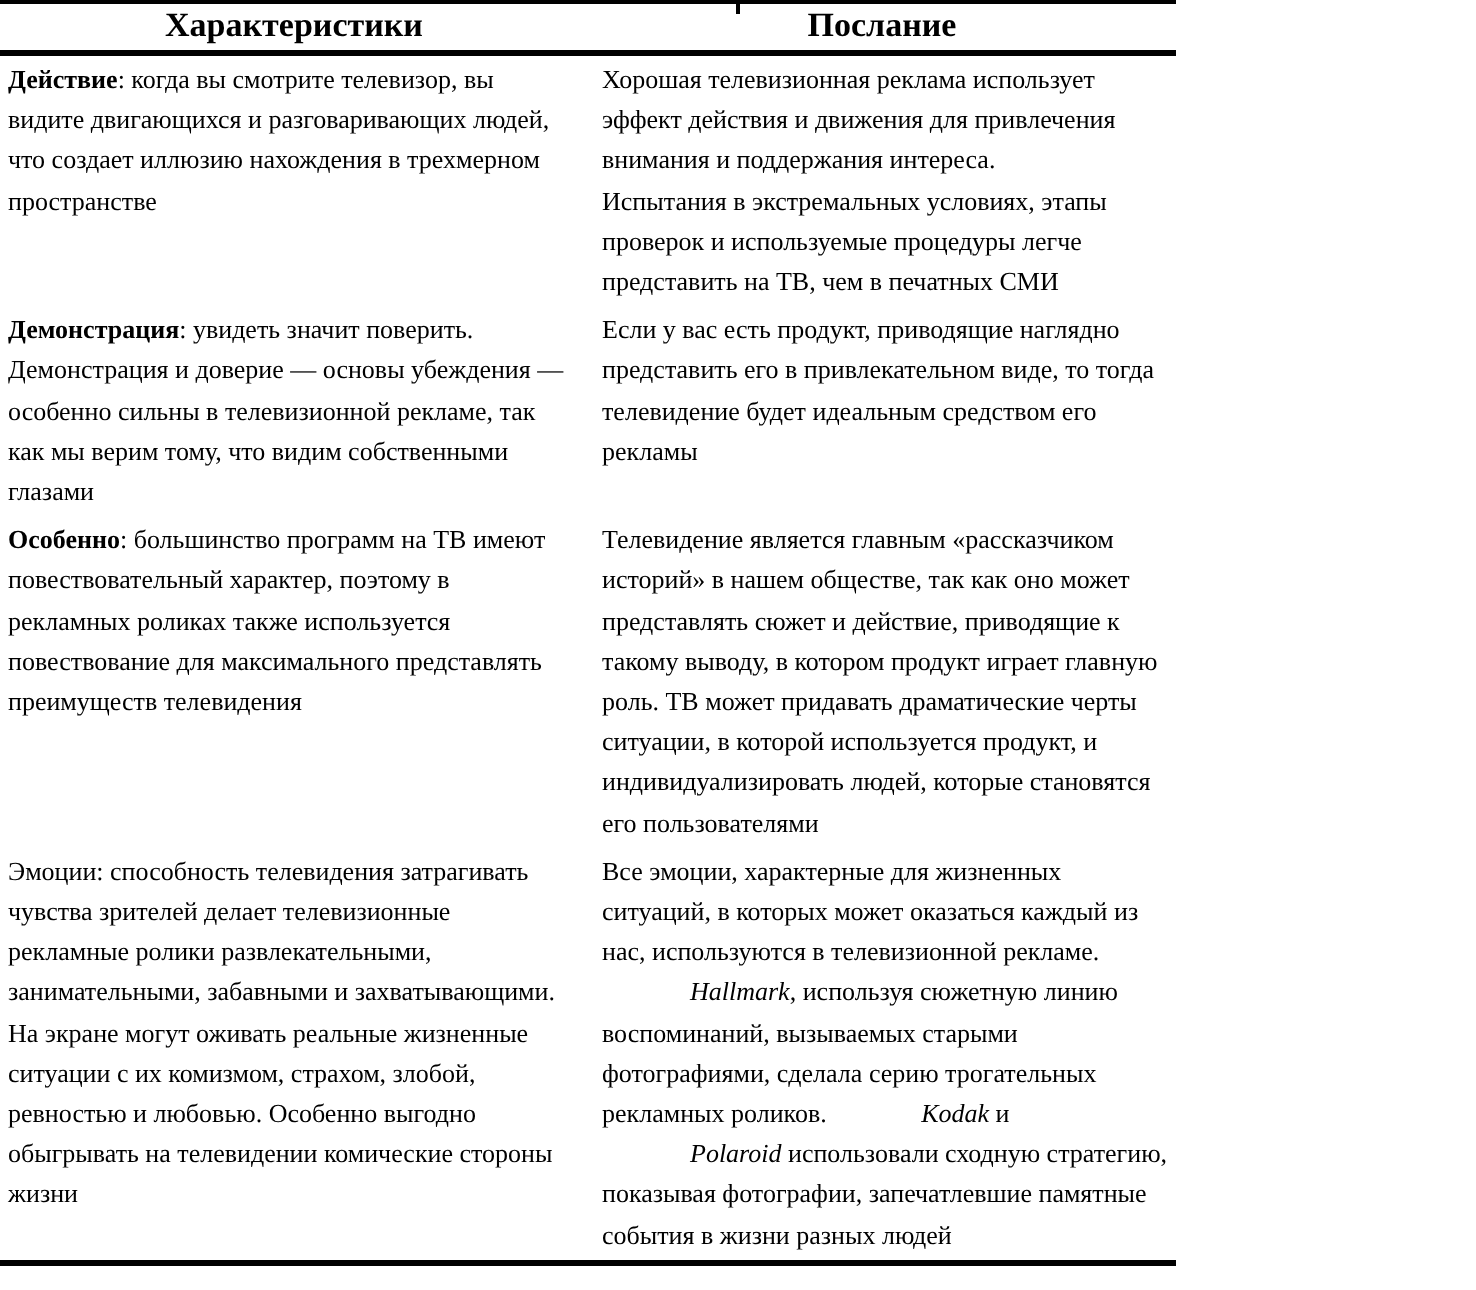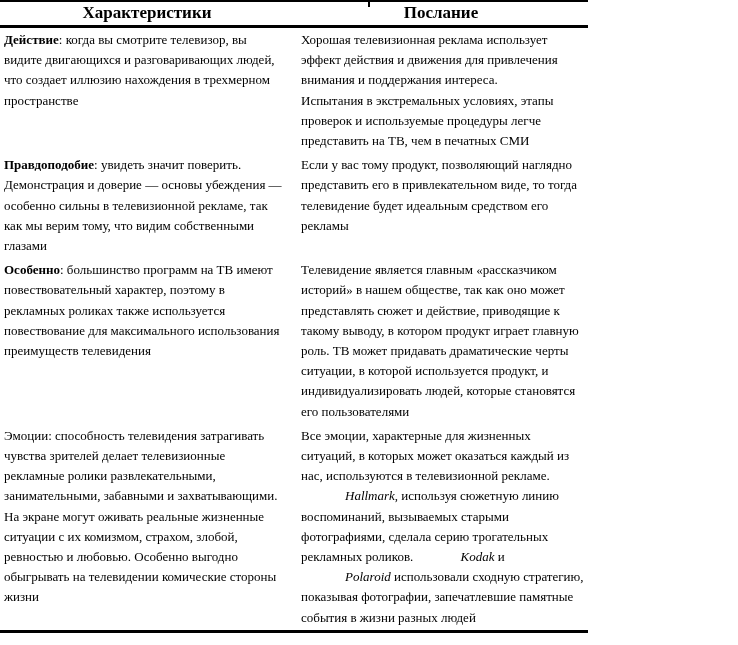--- a/index.html
+++ b/index.html
@@ -74,30 +74,30 @@
           <p class="para"><span class="term">Действие</span><span>: когда вы смотрите телевизор, вы видите двигающихся и разговаривающих людей, что создает иллюзию нахождения в трехмерном пространстве</span></p>
         </td>
         <td class="cell-right">
           <p class="para">Хорошая телевизионная реклама использует эффект действия и движения для привлечения внимания и поддержания интереса.</p>
           <p class="para">Испытания в экстремальных условиях, этапы проверок и используемые процедуры легче представить на ТВ, чем в печатных СМИ</p>
         </td>
       </tr>
 
       <tr>
         <td class="cell-left">
-          <p class="para"><span class="term">Правдоподобие</span><span>: увидеть значит поверить. Демонстрация и доверие — основы убеждения — особенно сильны в телевизионной рекламе, так как мы верим тому, что видим собственными глазами</span></p>
+          <p class="para"><span class="term">Демонстрация</span><span>: увидеть значит поверить. Демонстрация и доверие — основы убеждения — особенно сильны в телевизионной рекламе, так как мы верим тому, что видим собственными глазами</span></p>
         </td>
         <td class="cell-right">
-          <p class="para">Если у вас тому продукт, позволяющий наглядно представить его в привлекательном виде, то тогда телевидение будет идеальным средством его рекламы</p>
+          <p class="para">Если у вас есть продукт, приводящие наглядно представить его в привлекательном виде, то тогда телевидение будет идеальным средством его рекламы</p>
         </td>
       </tr>
 
       <tr>
         <td class="cell-left">
-          <p class="para"><span class="term">Особенно</span><span>: большинство программ на ТВ имеют повествовательный характер, поэтому в рекламных роликах также используется повествование для максимального использования преимуществ телевидения</span></p>
+          <p class="para"><span class="term">Особенно</span><span>: большинство программ на ТВ имеют повествовательный характер, поэтому в рекламных роликах также используется повествование для максимального представлять преимуществ телевидения</span></p>
         </td>
         <td class="cell-right">
           <p class="para">Телевидение является главным «рассказчиком историй» в нашем обществе, так как оно может представлять сюжет и действие, приводящие к такому выводу, в котором продукт играет главную роль. ТВ может придавать драматические черты ситуации, в которой используется продукт, и индивидуализировать людей, которые становятся его пользователями</p>
         </td>
       </tr>
 
       <tr>
         <td class="cell-left">
           <p class="para">Эмоции: способность телевидения затрагивать чувства зрителей делает телевизионные рекламные ролики развлекательными, занимательными, забавными и захватывающими. На экране могут оживать реальные жизненные ситуации с их комизмом, страхом, злобой, ревностью и любовью. Особенно выгодно обыгрывать на телевидении комические стороны жизни</p>
         </td>

